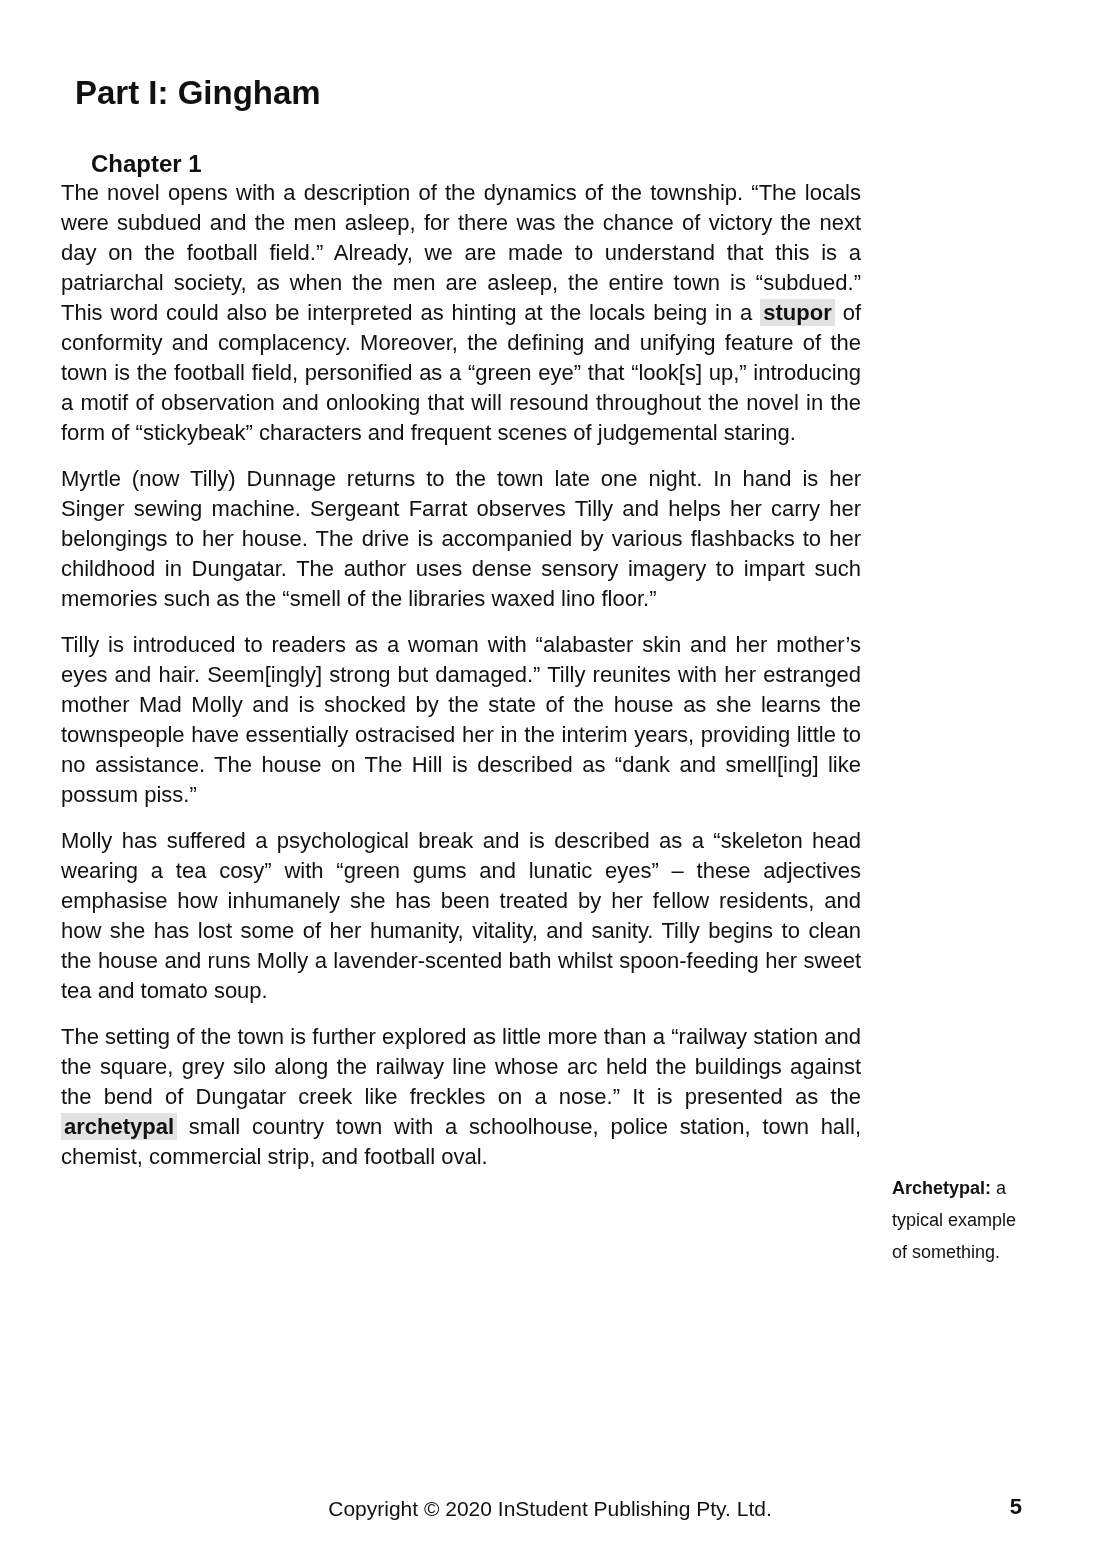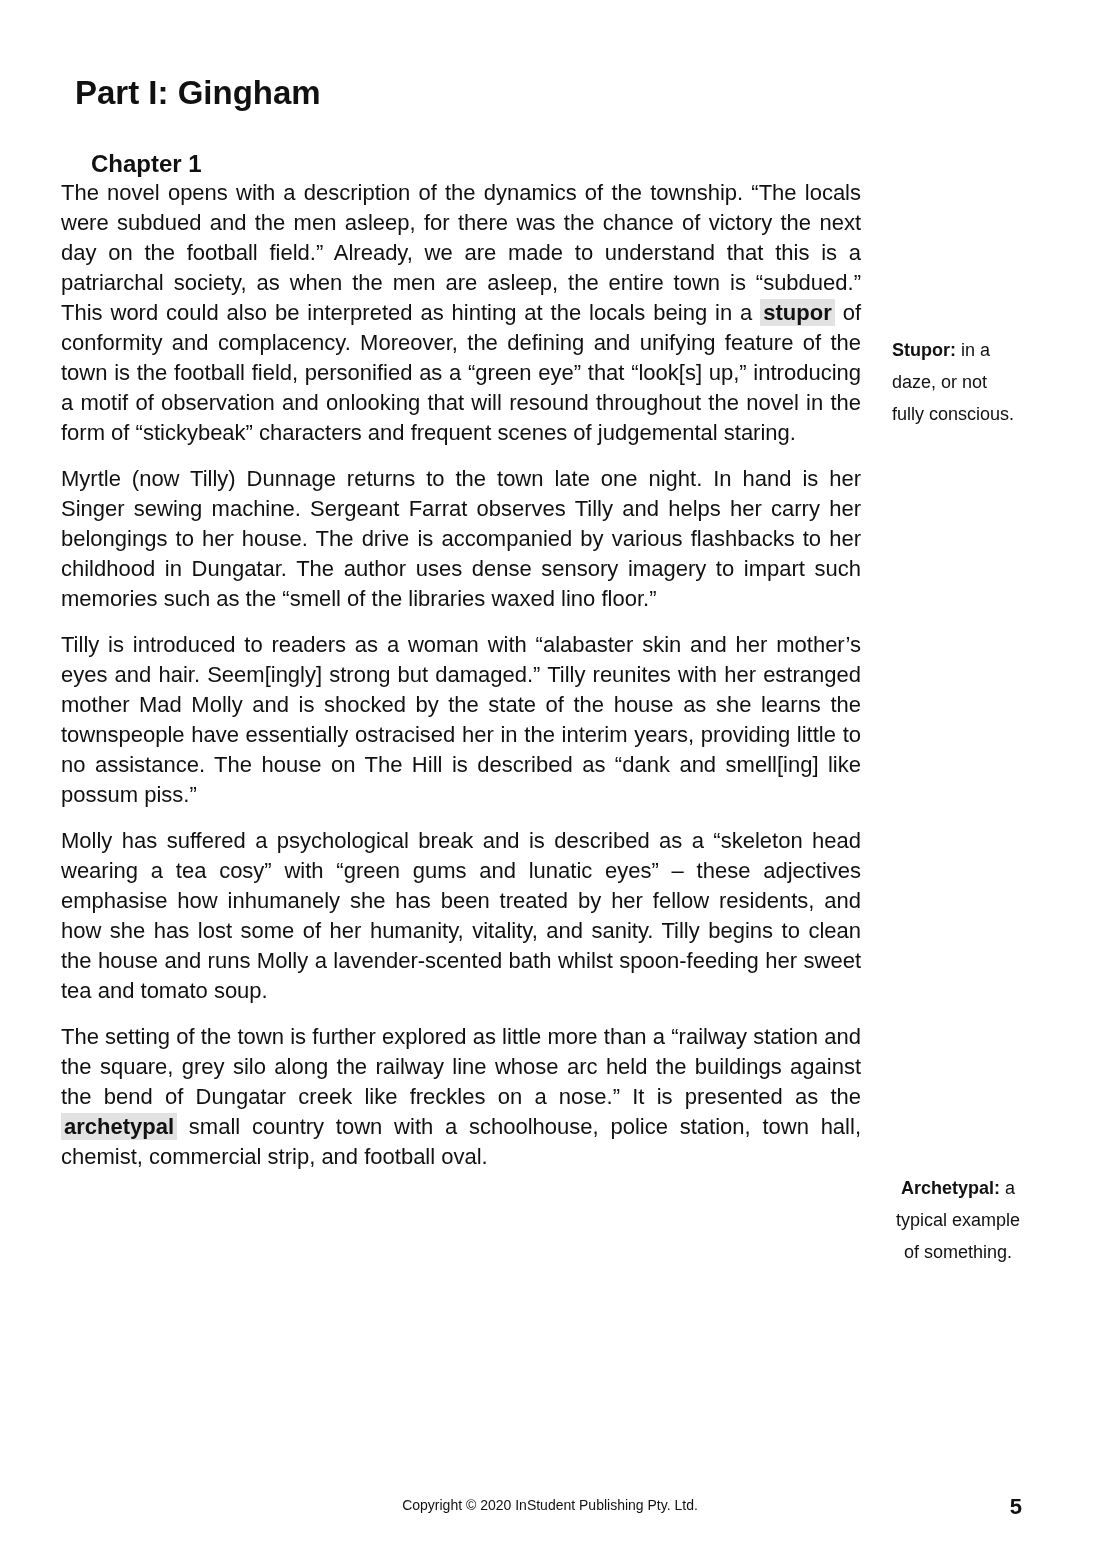--- a/index.html
+++ b/index.html
@@ -52,29 +52,29 @@
   }
   .margin-note {
     position: absolute;
     left: 892px;
     width: 132px;
     font-size: 18px;
     line-height: 32px;
     text-align: left;
   }
   .note-1 { top: 334px; }
-  .note-2 { top: 1172px; text-align: center; }
+  .note-2 { top: 1172px; }
   .note-term { font-weight: bold; }
   .footer-copyright {
     position: absolute;
     top: 1497px;
     left: 0;
     width: 1100px;
     text-align: center;
-    font-size: 14px;
+    font-size: 21px;
   }
   .footer-page-number {
     position: absolute;
     top: 1494px;
     right: 78px;
     font-size: 22px;
     font-weight: bold;
   }
 </style>
 </head>
@@ -87,23 +87,20 @@
   <h2 class="chapter-title">Chapter 1</h2>
 
   <div class="body-col" id="paragraphs">
       <p><span>The novel opens with a description of the dynamics of the township.  “The locals were subdued and the men asleep, for there was the chance of victory the next day on the football field.”  Already, we are made to understand that this is a patriarchal society, as when the men are asleep, the entire town is “subdued.”  This word could also be interpreted as hinting at the locals being in a </span><span class="hl">stupor</span><span> of conformity and complacency.  Moreover, the defining and unifying feature of the town is the football field, personified as a “green eye” that “look[s] up,” introducing a motif of observation and onlooking that will resound throughout the novel in the form of “stickybeak” characters and frequent scenes of judgemental staring.</span></p>
       <p><span>Myrtle (now Tilly) Dunnage returns to the town late one night.  In hand is her Singer sewing machine.  Sergeant Farrat observes Tilly and helps her carry her belongings to her house.  The drive is accompanied by various flashbacks to her childhood in Dungatar.  The author uses dense sensory imagery to impart such memories such as the “smell of the libraries waxed lino floor.”</span></p>
       <p><span>Tilly is introduced to readers as a woman with “alabaster skin and her mother’s eyes and hair.  Seem[ingly] strong but damaged.”  Tilly reunites with her estranged mother Mad Molly and is shocked by the state of the house as she learns the townspeople have essentially ostracised her in the interim years, providing little to no assistance.  The house on The Hill is described as “dank and smell[ing] like possum piss.”</span></p>
       <p><span>Molly has suffered a psychological break and is described as a “skeleton head wearing a tea cosy” with “green gums and lunatic eyes” – these adjectives emphasise how inhumanely she has been treated by her fellow residents, and how she has lost some of her humanity, vitality, and sanity.  Tilly begins to clean the house and runs Molly a lavender-scented bath whilst spoon-feeding her sweet tea and tomato soup.</span></p>
       <p><span>The setting of the town is further explored as little more than a “railway station and the square, grey silo along the railway line whose arc held the buildings against the bend of Dungatar creek like freckles on a nose.”  It is presented as the </span><span class="hl">archetypal</span><span> small country town with a schoolhouse, police station, town hall, chemist, commercial strip, and football oval.</span></p>
     </div>
 
-  <aside class="margin-note note-1">
-    <span class="note-term">Stupor:</span><span> in a daze, or not fully conscious.</span>
-  </aside>
 
   <aside class="margin-note note-2">
     <span class="note-term">Archetypal:</span><span> a typical example of something.</span>
   </aside>
 
   <div class="footer-copyright">Copyright © 2020 InStudent Publishing Pty. Ltd.</div>
 
   <div class="footer-page-number">5</div>
 
 </div>

